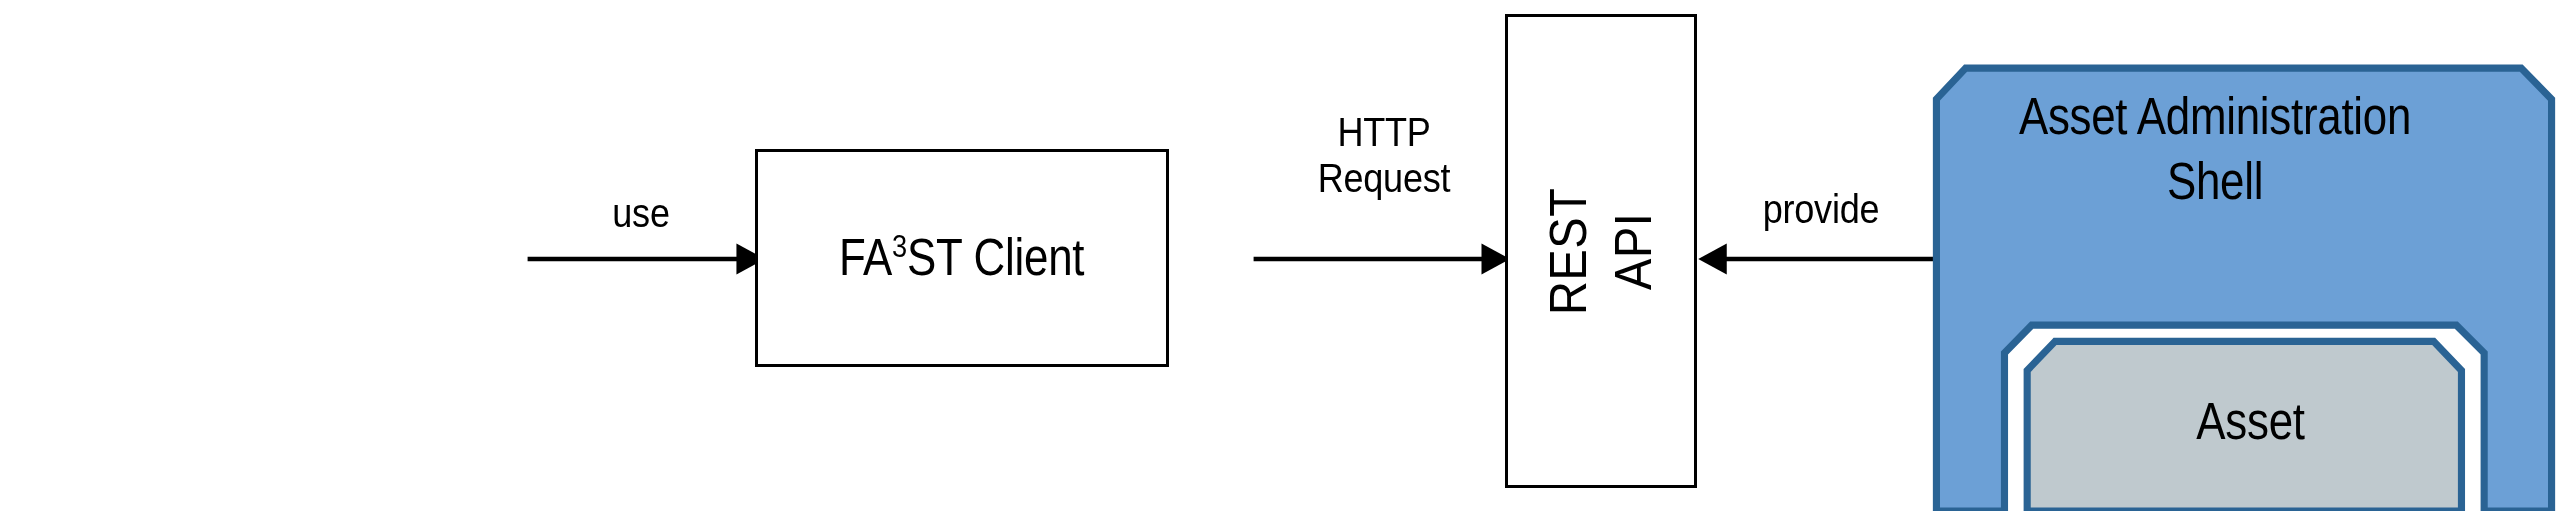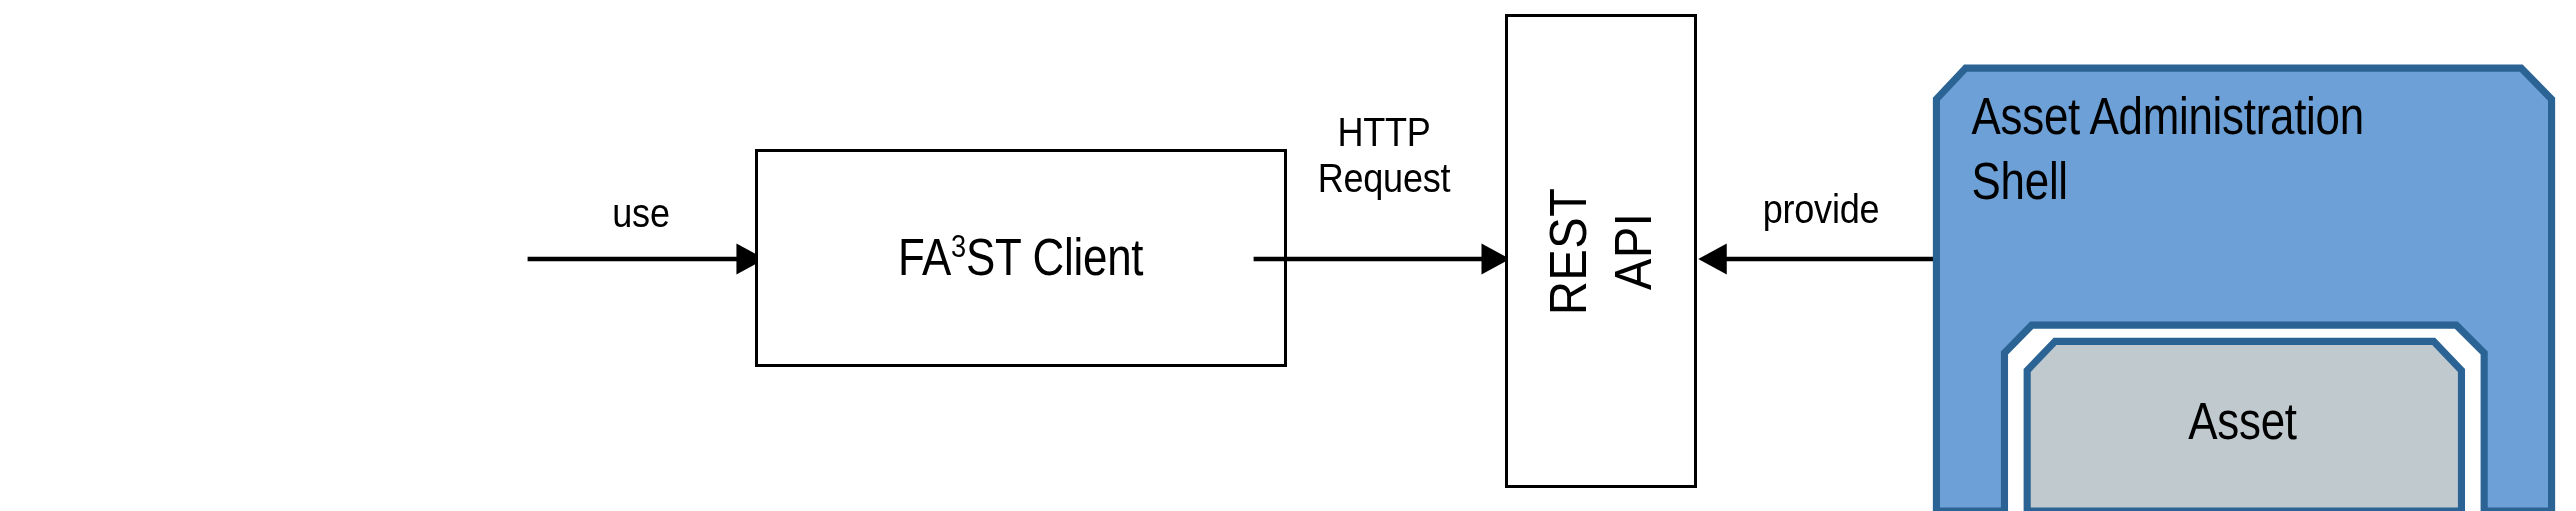--- a/index.html
+++ b/index.html
@@ -34,21 +34,21 @@
     letter-spacing: -0.3px;
     transform: scaleX(0.86);
     transform-origin: center center;
     white-space: pre-line;
   }
 
   
   #java-app-box  { left: 34px;  top: 149px; width: 494px;  height: 218px; }
   #java-app-box .node-label { font-size: 51px; }
 
-  #fast-client-box { left: 755px; top: 149px; width: 532px; height: 218px; }
+  #fast-client-box { left: 755px; top: 149px; width: 414px; height: 218px; }
   #fast-client-box .node-label { font-size: 51px; }
 
   #rest-api-box  { left: 1505px; top: 14.3px;  width: 192px;  height: 474px; }
   #rest-api-box .rot-wrap {
     transform: rotate(-90deg);
     white-space: nowrap;
   }
   #rest-api-box .node-label { font-size: 51px; letter-spacing: 0.6px; transform: scaleX(0.92); }
 
   
@@ -87,33 +87,35 @@
     top: 26px;
     width: 632px;
     height: 485px;
     overflow: visible;
   }
   .aas-text-layer {
     position: absolute;
     left: 1932px;
     top: 84px;
     width: 566px;
+    text-align: center;
     color: #000000;
     pointer-events: none;
   }
   .aas-text-layer .node-label { font-size: 51px; }
 
   .asset-text-layer {
     position: absolute;
     left: 2025px;
     top: 389px;
     width: 435px;
     text-align: center;
     color: #000000;
     pointer-events: none;
+    padding-left: 8px;
   }
   .asset-text-layer .node-label { font-size: 51px; }
 </style>
 </head>
 <body>
 
 <div id="stage">
 
 
   <div class="edge-label" id="use-label">use</div>

